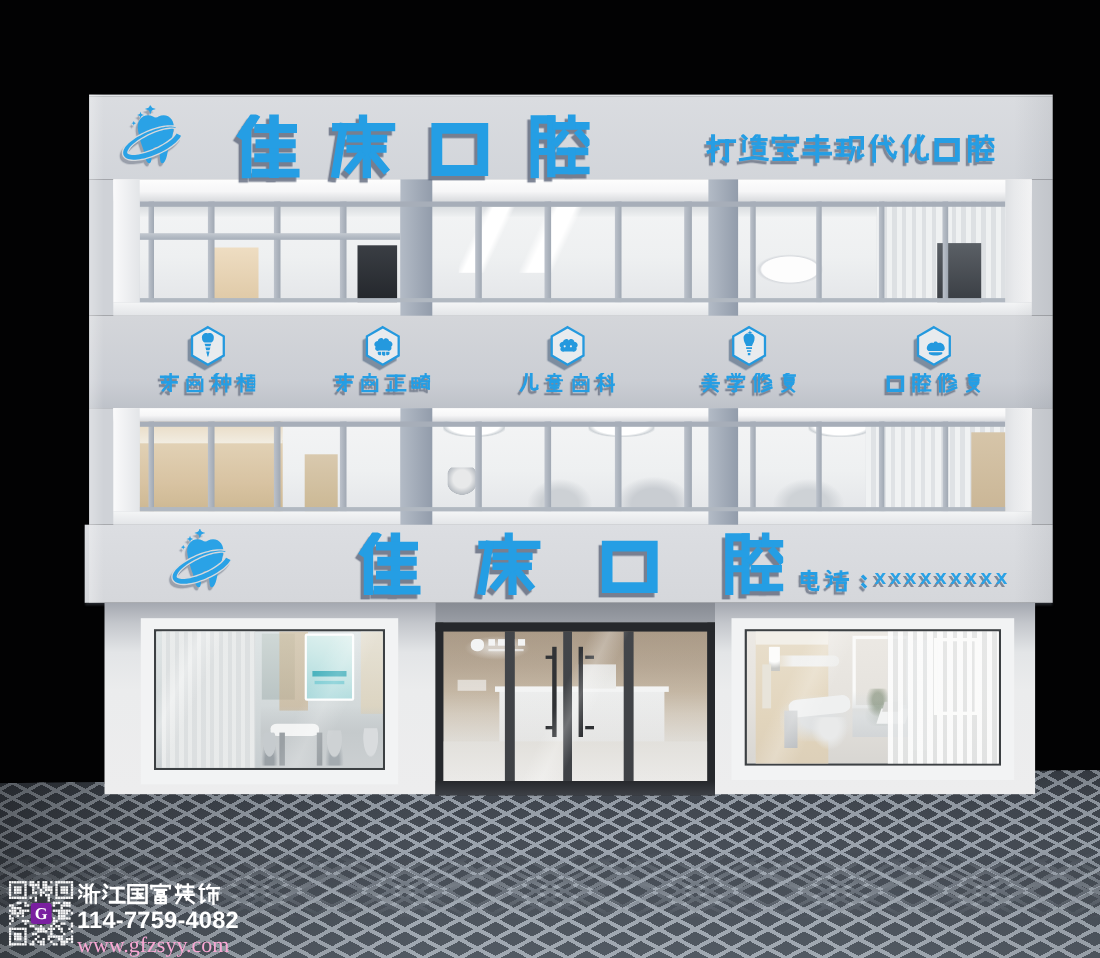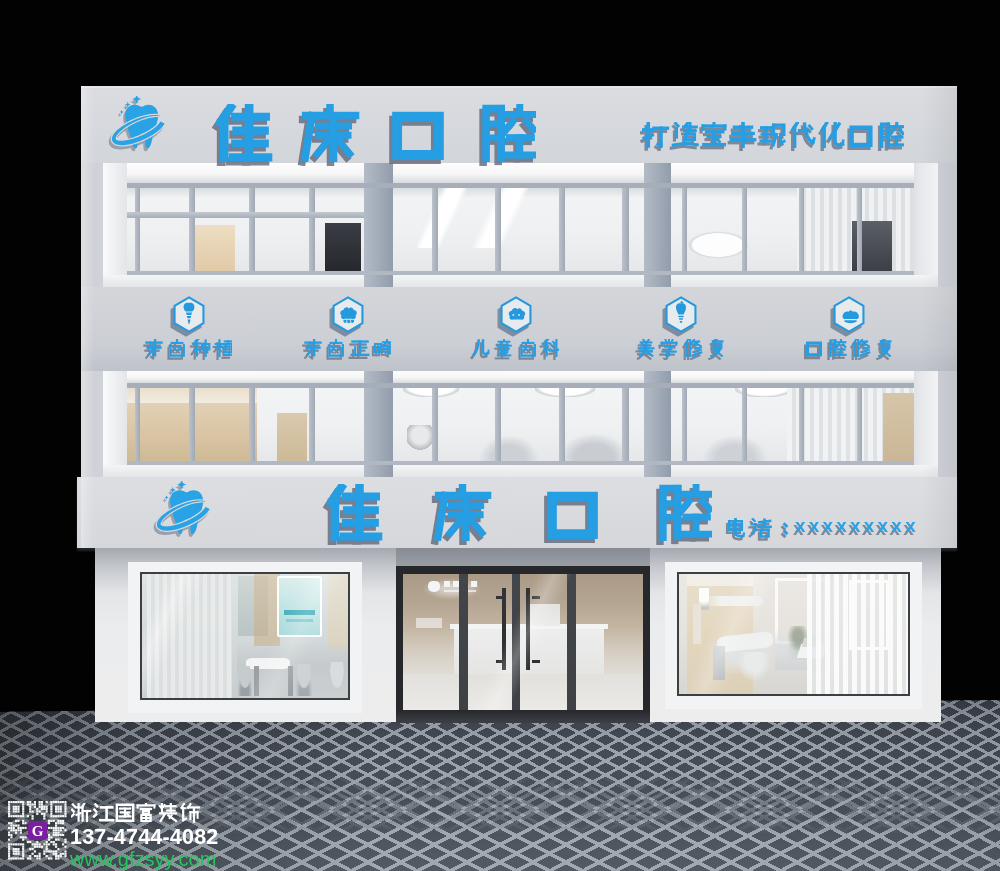--- a/index.html
+++ b/index.html
@@ -961,22 +961,22 @@
       <text x="29.5" y="34.5" font-family="Liberation Serif,serif" font-size="15" font-weight="bold" fill="#fff" text-anchor="middle">G</text>
     </svg>
  <svg style="position:absolute;left:71px;top:803px;color:#ffffff;filter:drop-shadow(0 0 0 rgba(0,0,0,0));" width="129" height="20" viewBox="0 0 129 20">
       <use href="#g-zhe" x="0" y="0" width="20" height="20"></use>
       <use href="#g-jiang" x="22" y="0" width="20" height="20"></use>
       <use href="#g-guo" x="44" y="0" width="20" height="20"></use>
       <use href="#g-fu2" x="65" y="0" width="20" height="20"></use>
       <use href="#g-zhuang" x="87" y="0" width="20" height="20"></use>
       <use href="#g-shi" x="109" y="0" width="20" height="20"></use>
     </svg>
- <div style="position:absolute;left:70px;top:825px;color:#fff;font-size:21.5px;font-weight:bold;letter-spacing:0.2px;font-family:'Liberation Sans',sans-serif">137-4744-4082</div>
- <div style="position:absolute;left:70px;top:848px;color:#22c55e;font-size:20px;font-family:Liberation Sans, sans-serif">www.gfzsyy.com</div>
+ <div style="position:absolute;left:70px;top:825px;color:#fff;font-size:21.5px;font-weight:bold;letter-spacing:0.2px;font-family:'Liberation Sans',sans-serif">114-7759-4082</div>
+ <div style="position:absolute;left:70px;top:848px;color:#f9a8d4;font-size:20px;font-family:Liberation Serif, serif">www.gfzsyy.com</div>
  <div class="sfg" id="sfgR" style="left:677px;top:572px;width:233px;height:124px;border:2px solid #3c4043">
    <div style="left:0;top:0;width:100%;height:100%;background:linear-gradient(180deg,#ece9e4 0,#e6e3de 50%,#d8d6d2 100%)"></div>
    <div style="left:8px;top:8px;width:66px;height:116px;background:linear-gradient(180deg,#e8decb 0,#e2d5bd 60%,#dccfb8 100%)"></div>
    <div style="left:8px;top:0;width:66px;height:12px;background:#f2efe8"></div>
    <div style="left:96px;top:4px;width:52px;height:66px;border:3px solid #fafaf9;background:rgba(0,0,0,0)"></div>
    <div style="left:24px;top:22px;width:60px;height:10px;background:linear-gradient(90deg,rgba(0,0,0,0) 0,#f2f2f1 30%,#eeeeec 100%);border-radius:5px"></div>
    <div style="left:20px;top:14px;width:10px;height:22px;background:radial-gradient(circle at 50% 30%,#fcfcfb 45%,#c9c9c6 80%)"></div>
    <div style="left:14px;top:30px;width:8px;height:40px;background:#e8e4da"></div>
    <div style="left:30px;top:55px;width:75px;height:45px;background:radial-gradient(ellipse at 45% 55%,#dfe1e2 25%,rgba(0,0,0,0) 65%)"></div>
    <div style="left:38px;top:60px;width:56px;height:16px;background:#eff0f0;border-radius:8px/6px;transform:rotate(-6deg)"></div>

